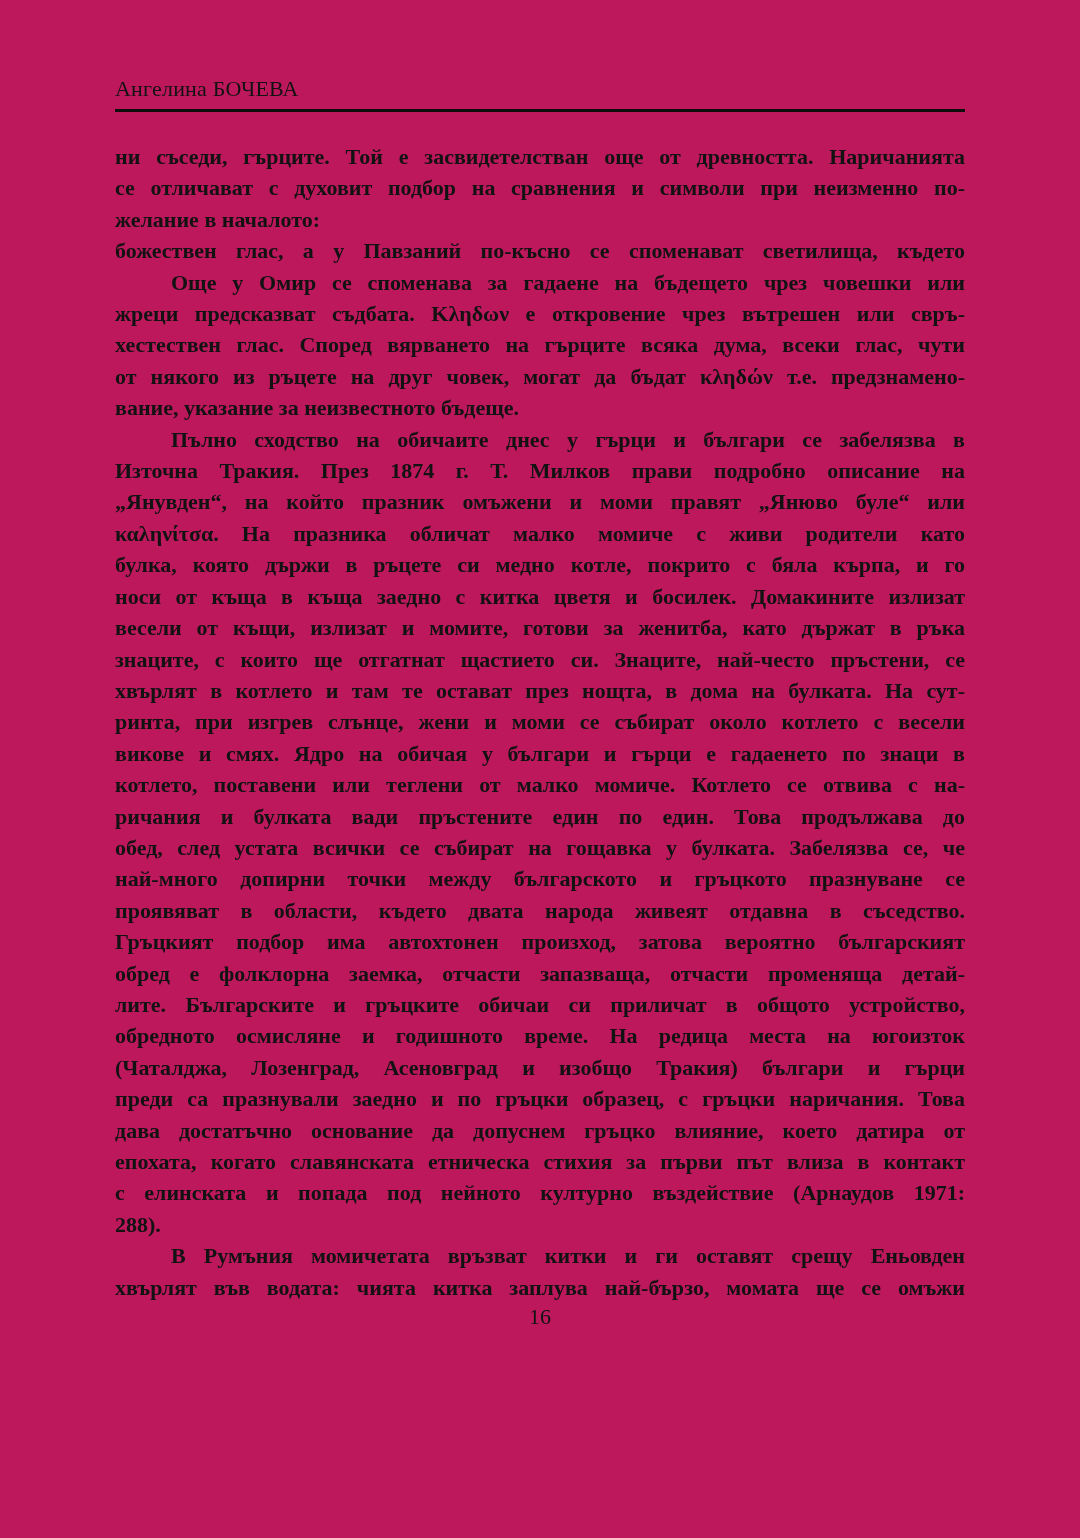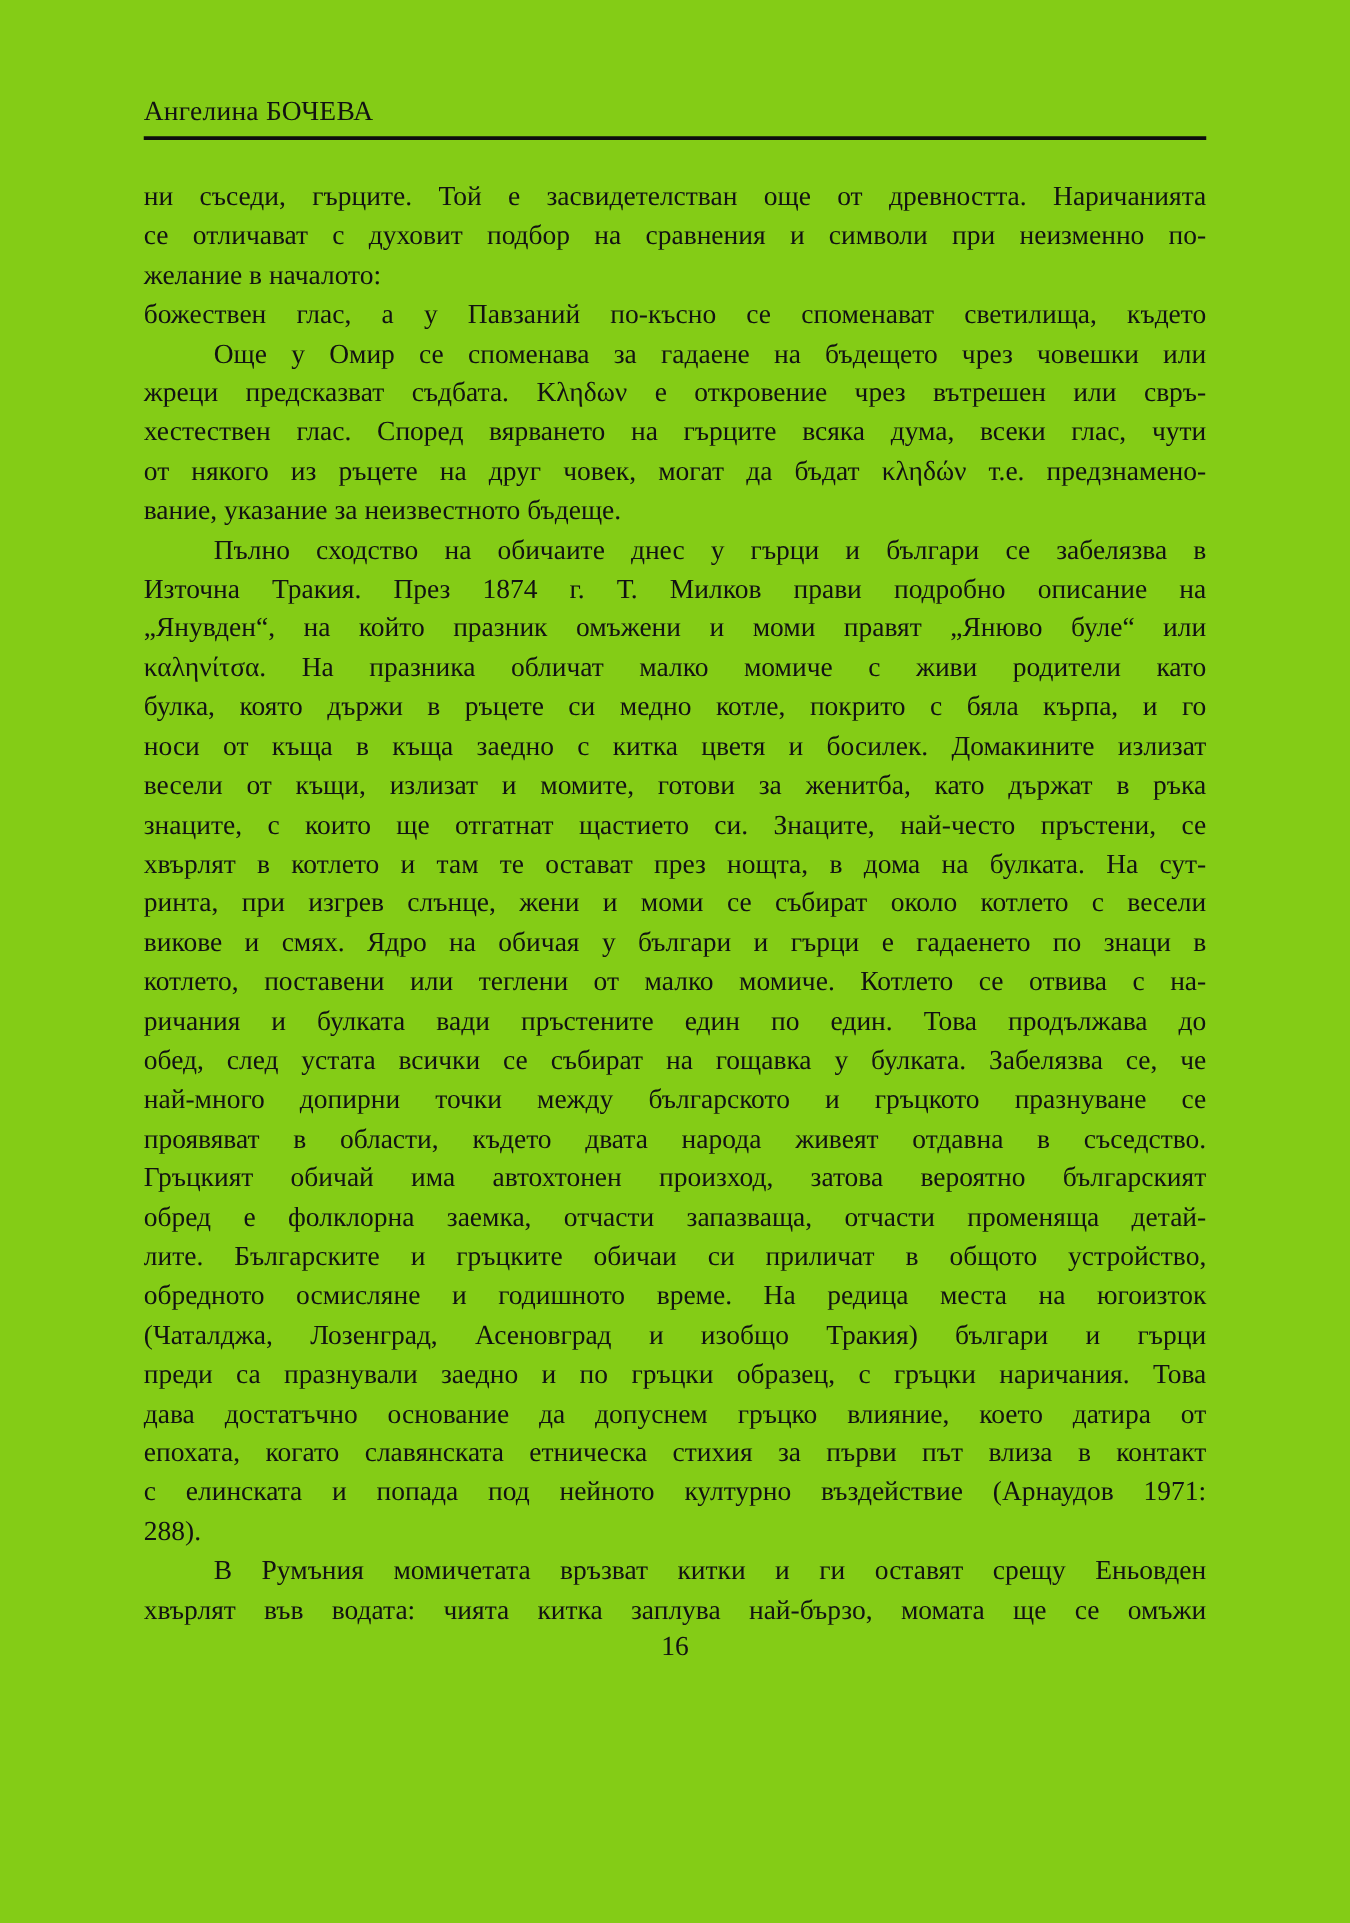--- a/index.html
+++ b/index.html
@@ -6,21 +6,21 @@
   html, body {
     margin: 0;
     padding: 0;
     background: #ffffff;
   }
   .page {
     position: relative;
     width: 1080px;
     height: 1538px;
     margin: 0 auto;
-    background: #84cc16;
+    background: #be185d;
     box-sizing: border-box;
     padding: 76px 115px 0 115px;
     font-family: "Liberation Serif", "DejaVu Serif", serif;
     color: #121212;
     overflow: hidden;
   }
   
   .running-head {
     font-size: 22px;
     line-height: 26px;
@@ -36,20 +36,21 @@
   .body-text {
     margin-top: 29px;
     font-size: 22px;
     line-height: 31.4px;
   }
   .para { margin: 0; }
   .line {
     text-align: justify;
     text-align-last: justify;
     min-height: 31.4px;
+    font-weight: bold;
   }
   .line.last {
     text-align: left;
     text-align-last: auto;
   }
   
   .para.indent .line.first { text-indent: 56px; }
   
   .para.quote {
     margin: 20px 0 20px 72px;
@@ -101,21 +102,21 @@
         <div class="line">весели от къщи, излизат и момите, готови за женитба, като държат в ръка</div>
         <div class="line">знаците, с които ще отгатнат щастието си. Знаците, най-често пръстени, се</div>
         <div class="line">хвърлят в котлето и там те остават през нощта, в дома на булката. На сут-</div>
         <div class="line">ринта, при изгрев слънце, жени и моми се събират около котлето с весели</div>
         <div class="line">викове и смях.  Ядро на обичая у българи и гърци е гадаенето по знаци в</div>
         <div class="line">котлето, поставени или теглени от малко момиче. Котлето се отвива с на-</div>
         <div class="line">ричания и булката вади пръстените един по един. Това продължава до</div>
         <div class="line">обед, след устата всички се събират на гощавка у булката. Забелязва се, че</div>
         <div class="line">най-много допирни точки между българското и гръцкото празнуване се</div>
         <div class="line">проявяват в области, където двата народа живеят отдавна в съседство.</div>
-        <div class="line">Гръцкият обичай има автохтонен произход, затова вероятно българският</div>
+        <div class="line">Гръцкият подбор има автохтонен произход, затова вероятно българският</div>
         <div class="line">обред  е фолклорна заемка, отчасти запазваща, отчасти променяща детай-</div>
         <div class="line">лите. Българските и гръцките обичаи си приличат в общото устройство,</div>
         <div class="line">обредното осмисляне и годишното време. На редица места на югоизток</div>
         <div class="line">(Чаталджа, Лозенград, Асеновград и изобщо Тракия) българи и гърци</div>
         <div class="line">преди са празнували заедно и по гръцки образец, с гръцки наричания. Това</div>
         <div class="line">дава достатъчно основание да допуснем гръцко влияние, което датира от</div>
         <div class="line">епохата, когато славянската етническа стихия за първи път влиза в контакт</div>
         <div class="line">с елинската и попада под нейното културно въздействие (Арнаудов 1971:</div>
         <div class="line last">288).</div>
       </div>

